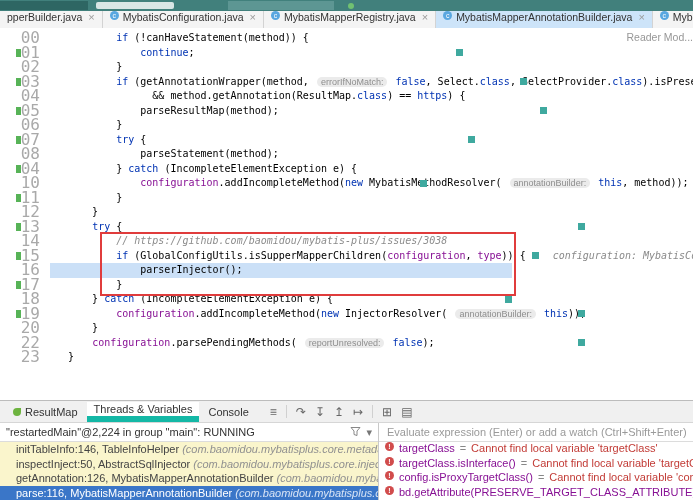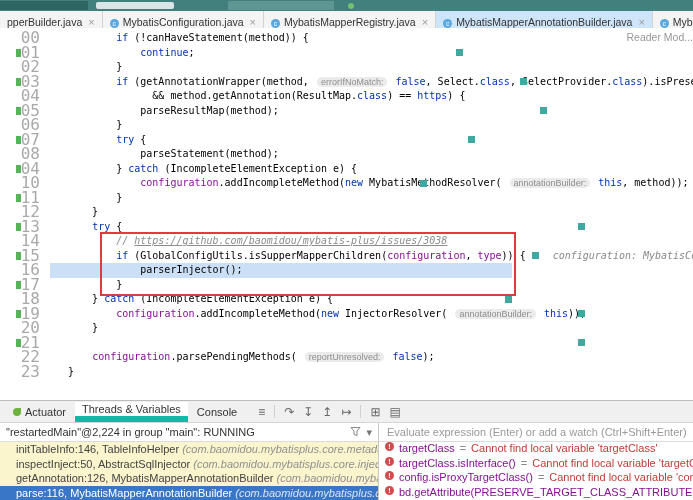--- a/index.html
+++ b/index.html
@@ -9,37 +9,37 @@
   
   #topbar{position:absolute;left:0;top:0;width:100%;height:11px;background:#41807c}
   #topbar .seg{position:absolute;top:1px;height:9px}
   .tb1{left:0;width:88px;background:#2e6663}
   .tb2{left:96px;width:78px;background:#d9e6e5;border-radius:2px;top:2px!important;height:7px!important}
   .tb3{left:228px;width:106px;background:#5d9693}
   .rundot{position:absolute;left:348px;top:2.5px;width:6px;height:6px;background:#71c171;border-radius:50%}
 
   
   #tabbar{position:absolute;left:0;top:11px;width:100%;height:17px;background:#ededed;border-bottom:1px solid #d1d1d1;display:flex;flex-wrap:nowrap;overflow:hidden}
-  .tab{flex:none;display:flex;align-items:flex-end;gap:4px;padding:0 7px;border-right:1px solid #d3d3d3;font-size:10.5px;color:#333;background:#f4f4f4;white-space:nowrap}
+  .tab{flex:none;display:flex;align-items:flex-start;gap:4px;padding:0 7px;border-right:1px solid #d3d3d3;font-size:10.5px;color:#333;background:#f4f4f4;white-space:nowrap}
   .tab.sel{background:#cde4f9}
   .ficon{width:9px;height:9px;border-radius:50%;background:#59a7e0;color:#fff;font-size:7px;line-height:9px;text-align:center;flex:none}
   .tclose{color:#9b9b9b;font-size:11px;margin-left:2px}
 
   
   #editor{position:absolute;left:0;top:28px;width:100%;height:372px;background:#fff;overflow:hidden;font-family:"DejaVu Sans Mono","Liberation Mono",monospace;font-size:10px}
   #codewrap{position:absolute;left:0;top:0;width:100%;padding-top:3px}
   .cl{position:relative;height:14.5px;line-height:14.5px;white-space:nowrap}
   .execband{position:absolute;left:50px;top:0;width:462px;height:100%;background:#cbe0f7;z-index:0}
   .gut{display:inline-block;width:40px;padding-right:10px;text-align:right;color:#a9a9a9;font-size:16px;position:relative;vertical-align:top}
   .gmark{position:absolute;left:16px;top:3px;width:5px;height:8px;background:#57b357}
   .codetext{position:relative;z-index:1;white-space:pre;padding-left:6px}
   .s-k{color:#0033b3}
   .s-f{color:#871094}
   .s-c{color:#8c8c8c;font-style:italic}
-  .s-u{color:#8c8c8c;font-style:italic;text-decoration:underline}
+  .s-u{color:#8c8c8c;font-style:italic;}
   .s-h{font-family:"Liberation Sans",sans-serif;font-size:9px;background:#ebebeb;color:#8e8e8e;border-radius:7px;padding:0 4px;margin:0 2px}
   .s-d{color:#8a8a8a;font-style:italic;margin-left:14px}
   .s-q{display:inline-block;width:7px;height:7px;background:#3fa99f;margin-left:6px}
   .tealmark{position:absolute;width:7px;height:7px;background:#3fa99f;z-index:2}
   .redbox{position:absolute;left:100px;top:204px;width:412px;height:60px;border:2px solid #e03c3c;z-index:5;pointer-events:none}
   #readermode{position:absolute;top:3px;right:0;color:#979797;font-size:10.5px;font-family:"Liberation Sans",sans-serif;white-space:nowrap}
 
   
   #debugpanel{position:absolute;left:0;top:400px;width:100%;height:100px;border-top:1px solid #bcbcbc;background:#fff;font-size:11px}
   .dheader{height:21px;background:#f0f0f0;border-bottom:1px solid #d6d6d6;display:flex;align-items:center;padding-left:6px;gap:4px}
@@ -124,21 +124,20 @@
         <div class="cl"><span class="gut"><span class="gmark"></span><span class="ln">11</span></span><span class="codetext"><span class="s-p">          }</span></span></div>
         <div class="cl"><span class="gut"><span class="ln">12</span></span><span class="codetext"><span class="s-p">      }</span></span></div>
         <div class="cl"><span class="gut"><span class="gmark"></span><span class="ln">13</span></span><span class="codetext"><span class="s-p">      </span><span class="s-k">try</span><span class="s-p"> {</span></span></div>
         <div class="cl"><span class="gut"><span class="ln">14</span></span><span class="codetext"><span class="s-p">          </span><span class="s-c">// </span><span class="s-u">https://github.com/baomidou/mybatis-plus/issues/3038</span></span></div>
         <div class="cl"><span class="gut"><span class="gmark"></span><span class="ln">15</span></span><span class="codetext"><span class="s-p">          </span><span class="s-k">if</span><span class="s-p"> (GlobalConfigUtils.isSupperMapperChildren(</span><span class="s-f">configuration</span><span class="s-p">, </span><span class="s-f">type</span><span class="s-p">)) {</span><span class="s-q"></span><span class="s-d">configuration: MybatisConfiguration@8</span></span></div>
         <div class="cl"><div class="execband"></div><span class="gut"><span class="ln">16</span></span><span class="codetext"><span class="s-p">              parserInjector();</span></span></div>
         <div class="cl"><span class="gut"><span class="gmark"></span><span class="ln">17</span></span><span class="codetext"><span class="s-p">          }</span></span></div>
         <div class="cl"><span class="gut"><span class="ln">18</span></span><span class="codetext"><span class="s-p">      } </span><span class="s-k">catch</span><span class="s-p"> (IncompleteElementException e) {</span></span></div>
         <div class="cl"><span class="gut"><span class="gmark"></span><span class="ln">19</span></span><span class="codetext"><span class="s-p">          </span><span class="s-f">configuration</span><span class="s-p">.addIncompleteMethod(</span><span class="s-k">new</span><span class="s-p"> InjectorResolver( </span><span class="s-h">annotationBuilder:</span><span class="s-p"> </span><span class="s-k">this</span><span class="s-p">));</span></span></div>
         <div class="cl"><span class="gut"><span class="ln">20</span></span><span class="codetext"><span class="s-p">      }</span></span></div>
-        <div class="cl"><span class="gut"><span class="gmark"></span><span class="ln">21</span></span><span class="codetext"><span class="s-p"></span></span></div>
         <div class="cl"><span class="gut"><span class="ln">22</span></span><span class="codetext"><span class="s-p">      </span><span class="s-f">configuration</span><span class="s-p">.parsePendingMethods( </span><span class="s-h">reportUnresolved:</span><span class="s-p"> </span><span class="s-k">false</span><span class="s-p">);</span></span></div>
         <div class="cl"><span class="gut"><span class="ln">23</span></span><span class="codetext"><span class="s-p">  }</span></span></div>
       </div>
     <div class="redbox"></div>
     <div id="readermode">Reader Mod...</div>
   <div class="tealmark" style="left: 456px; top: 21px;"></div>
       <div class="tealmark" style="left: 520px; top: 50px;"></div>
       <div class="tealmark" style="left: 540px; top: 79px;"></div>
       <div class="tealmark" style="left: 468px; top: 108px;"></div>
       <div class="tealmark" style="left: 420px; top: 151.5px;"></div>
@@ -146,21 +145,21 @@
       <div class="tealmark" style="left: 505px; top: 267.5px;"></div>
       <div class="tealmark" style="left: 578px; top: 282px;"></div>
       <div class="tealmark" style="left: 578px; top: 311px;"></div>
     </div>
 
   <div id="debugpanel">
     <div class="dheader">
       <div id="dtabs" style="display:flex;align-items:center;gap:2px">
           <span class="dtab">
             <span class="leaf"></span>
-            <span>Actuator</span>
+            <span>ResultMap</span>
           </span>
           <span class="dtab dsel">
             <span>Threads &amp; Variables</span>
           </span>
           <span class="dtab">
             <span>Console</span>
           </span>
         </div>
       <div id="dicons">
           <span class="dico">≡</span>

